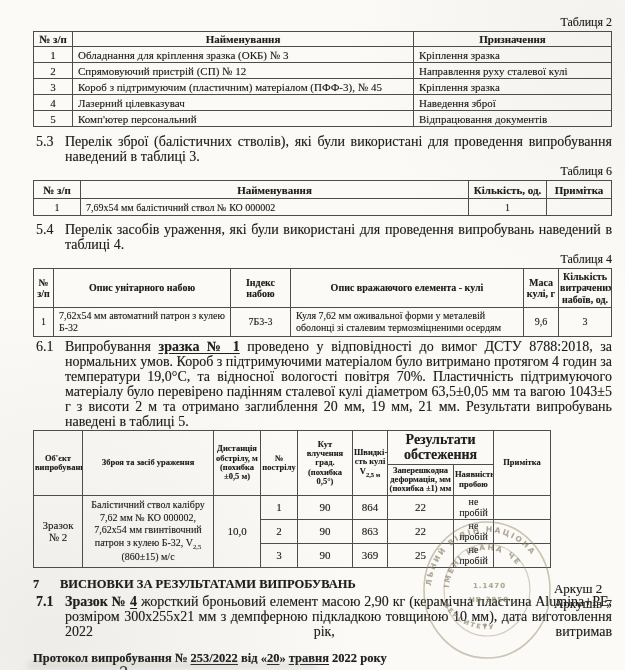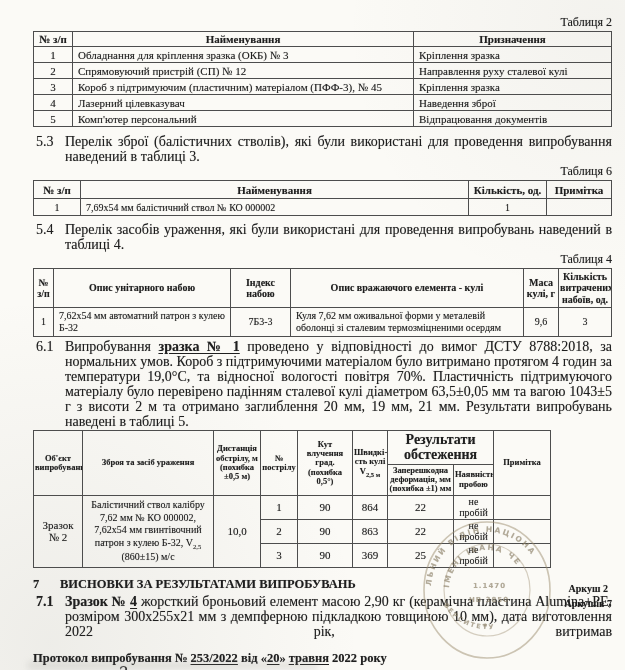--- a/index.html
+++ b/index.html
@@ -52,22 +52,22 @@
   .bu{font-weight:bold;text-decoration:underline;text-underline-offset:2px;}
   .u{text-decoration:underline;text-underline-offset:2px;}
   .sec{font-weight:bold;font-size:12.5px;margin-top:6px;line-height:15px;}
   .sec .secnum{display:inline-block;width:27px;}
   .protocol{font-weight:bold;font-size:12.5px;margin-top:11px;line-height:16px;}
   .copyline{font-weight:bold;font-size:12.5px;margin-top:1px;line-height:18px;}
   .hand2{display:inline-block;font-weight:normal;font-style:italic;font-size:18px;
          line-height:14px;border-bottom:1.2px solid #2a2a2a;padding:0 6px 1px 3px;
          transform:rotate(-7deg) translateY(-2px);}
   .fsu{font-weight:bold;font-style:italic;font-size:11px;margin-top:9px;}
-  .sheets{position:absolute;right:13px;top:581px;text-align:center;font-weight:bold;
-          font-size:10px;line-height:15px;}
+  .sheets{position:absolute;right:13px;top:581px;text-align:left;font-weight:normal;
+          font-size:13px;line-height:15px;}
   .stamp{position:absolute;left:417px;top:518px;width:140px;height:144px;
          pointer-events:none;opacity:.9;}
   .scan-smudge{position:absolute;left:28px;bottom:1px;width:290px;height:7px;
          background:rgba(140,140,133,.20);filter:blur(3px);}
 </style>
 </head>
 <body>
 
 <div class="doc">
   <div class="content">

